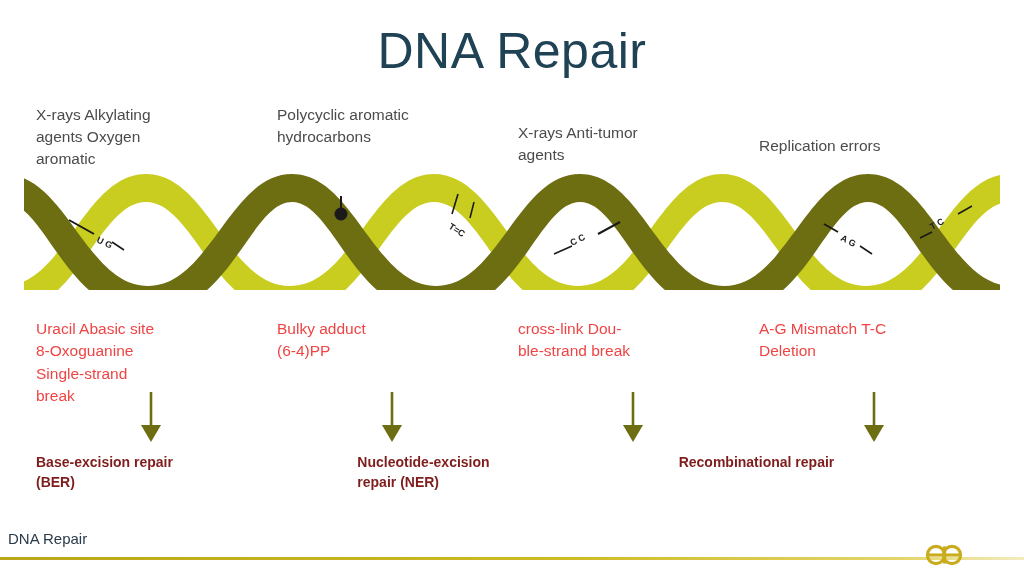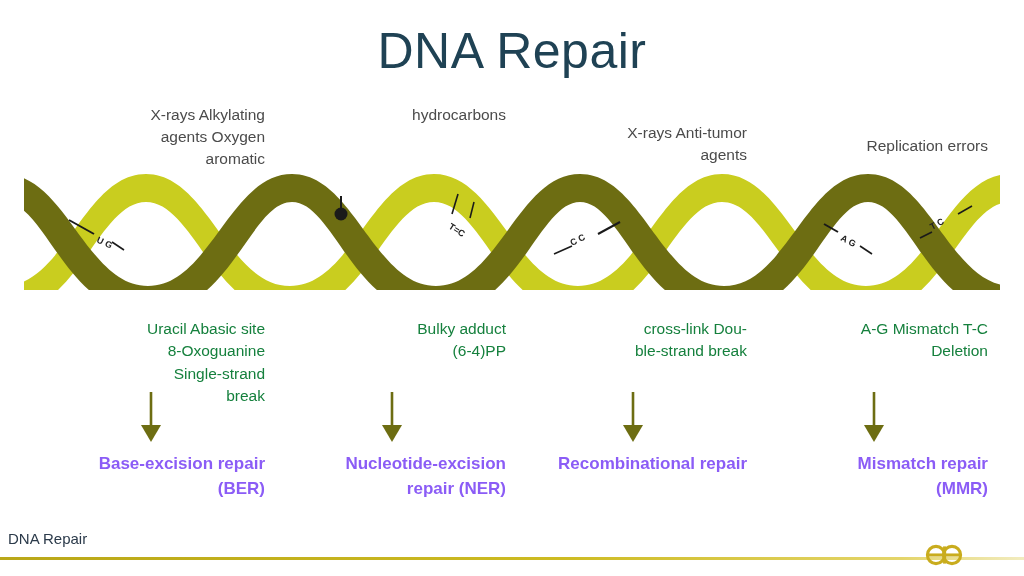--- a/index.html
+++ b/index.html
@@ -35,21 +35,21 @@
 
   
   .col-row {
     position: absolute;
     left: 30px;
     width: 964px;
     display: flex;
   }
   .col {
     flex: 1 1 0;
-    text-align: right;
+    text-align: left;
     box-sizing: border-box;
     padding: 0 6px;
   }
 
   #agents-row { top: 104px; }
   .agent-label {
     font-size: 15.5px;
     line-height: 1.42;
     color: #4b4b4b;
     font-weight: 400;
@@ -71,39 +71,39 @@
     font-size: 9px;
     font-weight: 700;
     fill: #222222;
   }
 
   
   #damage-row { top: 318px; }
   .damage-label {
     font-size: 15.5px;
     line-height: 1.45;
-    color: #15803d;
+    color: #ef4444;
     font-weight: 400;
   }
 
   
   #arrow-row { top: 392px; }
   .arrow-cell {
     flex: 1 1 0;
     display: flex;
     justify-content: center;
   }
   .arrow svg { display: block; }
 
   
   #repair-row { top: 452px; }
   .repair-label {
-    font-size: 17px;
+    font-size: 14px;
     line-height: 1.45;
-    color: #8b5cf6;
+    color: #7f1d1d;
     font-weight: 700;
   }
 
   
   #footer {
     position: absolute;
     left: 0;
     bottom: 0;
     width: 1024px;
     height: 62px;
@@ -140,20 +140,21 @@
 
   <div id="title">DNA Repair</div>
 
   <div class="col-row" id="agents-row">
     <div class="col">
       <div class="agent-label">X-rays Alkylating</div>
       <div class="agent-label">agents Oxygen</div>
       <div class="agent-label">aromatic</div>
     </div>
     <div class="col">
+      <div class="agent-label">Polycyclic aromatic</div>
       <div class="agent-label">hydrocarbons</div>
     </div>
     <div class="col" style="padding-top:18px;">
       <div class="agent-label">X-rays Anti-tumor</div>
       <div class="agent-label">agents</div>
     </div>
     <div class="col" style="padding-top:31px;">
       <div class="agent-label">Replication errors</div>
     </div>
   </div>
@@ -300,24 +301,20 @@
       <div class="repair-label">Base-excision repair</div>
       <div class="repair-label">(BER)</div>
     </div>
     <div class="col">
       <div class="repair-label">Nucleotide-excision</div>
       <div class="repair-label">repair (NER)</div>
     </div>
     <div class="col">
       <div class="repair-label">Recombinational repair</div>
     </div>
-    <div class="col">
-      <div class="repair-label">Mismatch repair</div>
-      <div class="repair-label">(MMR)</div>
-    </div>
   </div>
 
   <div id="footer">
     <div id="footer-title">DNA Repair</div>
     <div id="footer-rule"></div>
     <div id="footer-logo">
       <svg width="64" height="40" viewBox="0 0 64 40" xmlns="http://www.w3.org/2000/svg">
         <rect x="0" y="17.5" width="64" height="3.2" fill="#ffffff"></rect>
         <g fill="none" stroke="#c9ac1d" stroke-width="3.1">
           <circle cx="24" cy="19" r="8.6"></circle>

